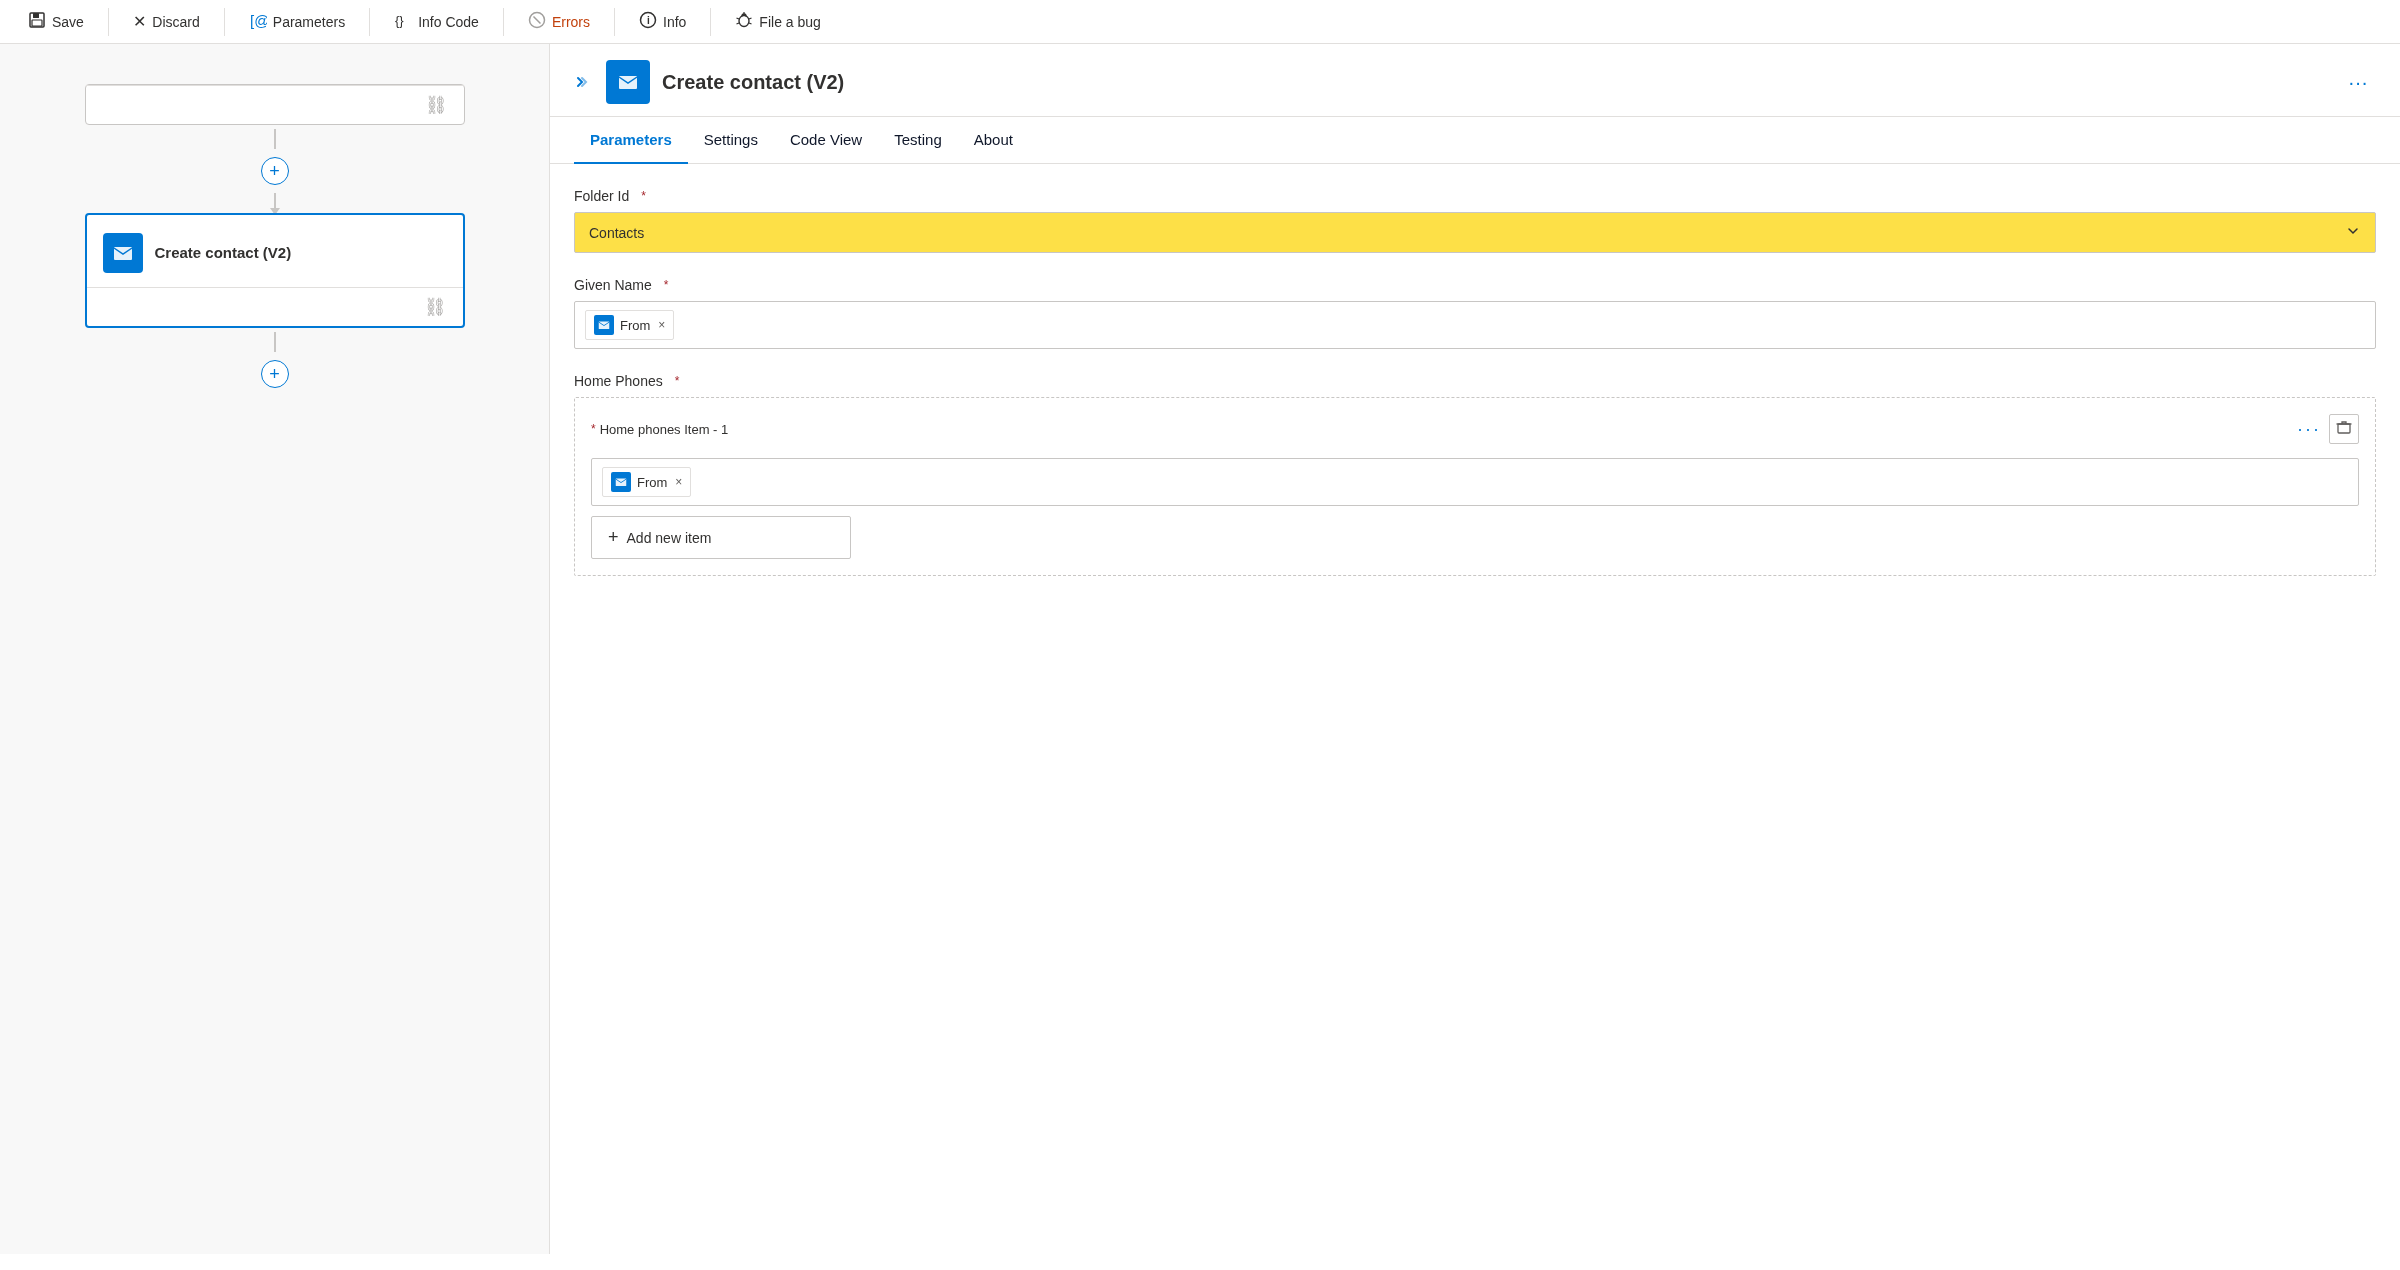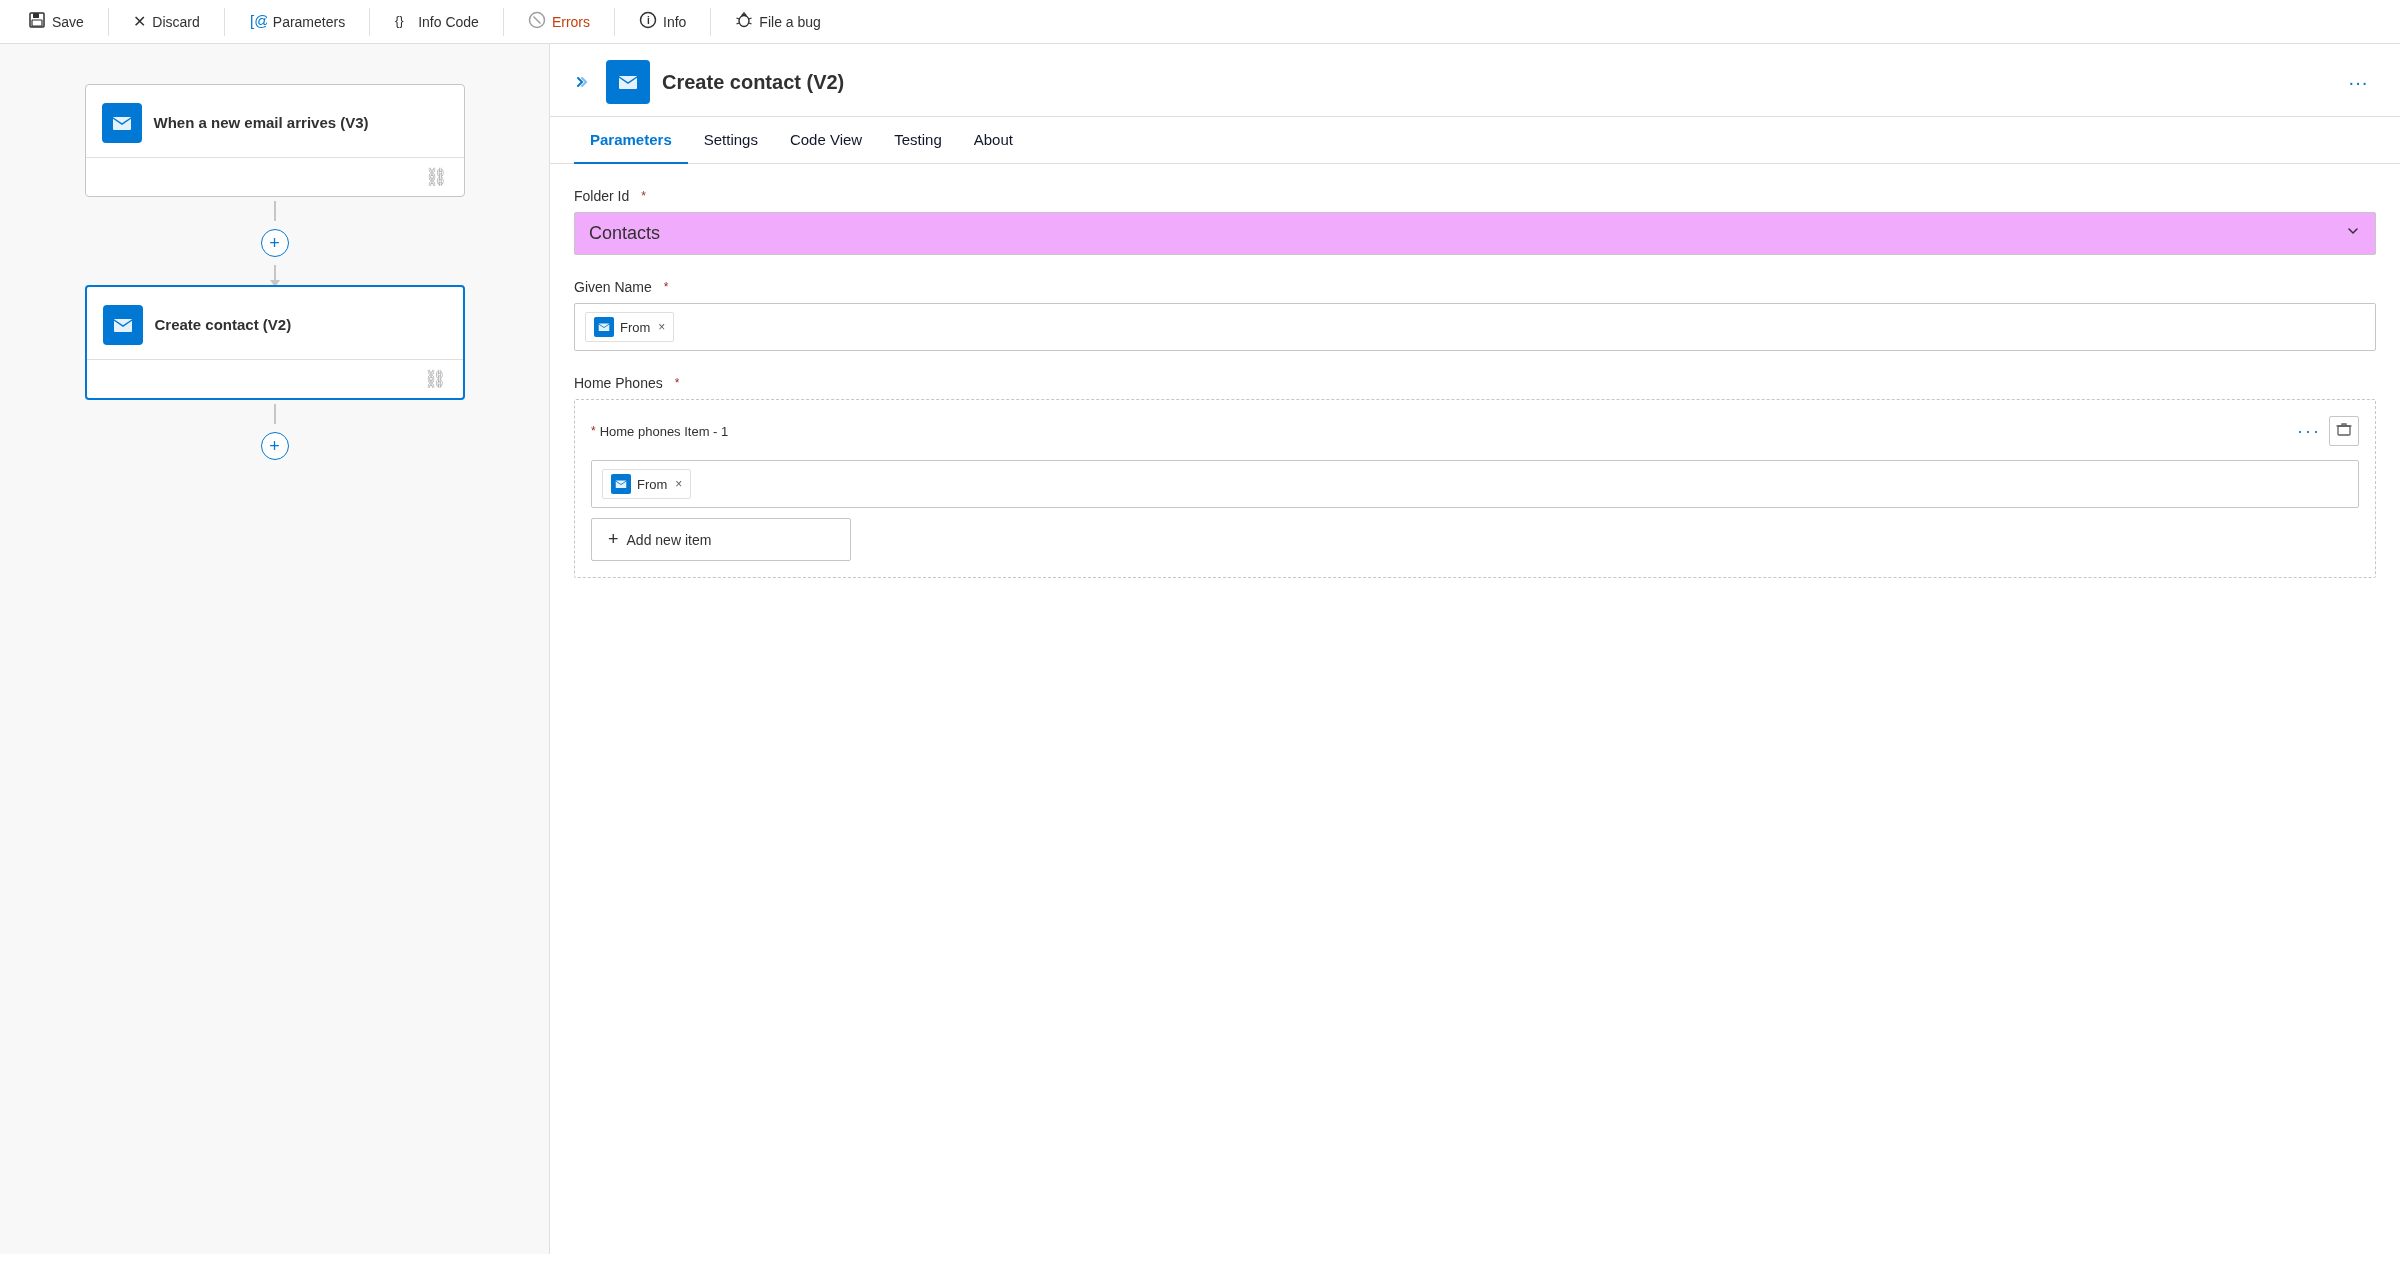--- a/index.html
+++ b/index.html
@@ -237,22 +237,22 @@
       align-items: center;
       gap: 12px;
     }
     .required-star { color: #a4262c; font-size: 12px; }
 
     .field-dropdown {
       width: 100%;
       border: 1px solid #c8c6c4;
       border-radius: 2px;
       padding: 10px 14px;
-      font-size: 18px;
-      background: #f0abfc;
+      font-size: 14px;
+      background: #fde047;
       cursor: pointer;
       display: flex;
       align-items: center;
       justify-content: space-between;
     }
 
     .token-field {
       width: 100%;
       border: 1px solid #c8c6c4;
       border-radius: 2px;
@@ -427,30 +427,20 @@
     </span>
     <span>File a bug</span>
   </button>
 </div>
 
 <div class="main-layout">
 
   <div class="canvas-area">
 
     <div class="flow-node">
-      <div class="flow-node-header">
-        <div class="flow-node-icon">
-          <svg class="outlook-icon-svg" viewBox="0 0 24 24" fill="none">
-            <rect width="24" height="24" rx="2" fill="#0078d4"></rect>
-            <rect x="3" y="6" width="18" height="13" rx="1" fill="white" opacity="0.9"></rect>
-            <path d="M3 7l9 6 9-6" stroke="#0078d4" stroke-width="1.5" fill="none"></path>
-          </svg>
-        </div>
-        <div class="flow-node-title">When a new email arrives (V3)</div>
-      </div>
       <div class="flow-node-footer">
         <span class="link-icon">⛓</span>
       </div>
     </div>
 
     <div class="connector">
       <div class="connector-line"></div>
       <button class="add-btn">+</button>
       <div class="connector-arrow"></div>
     </div>

